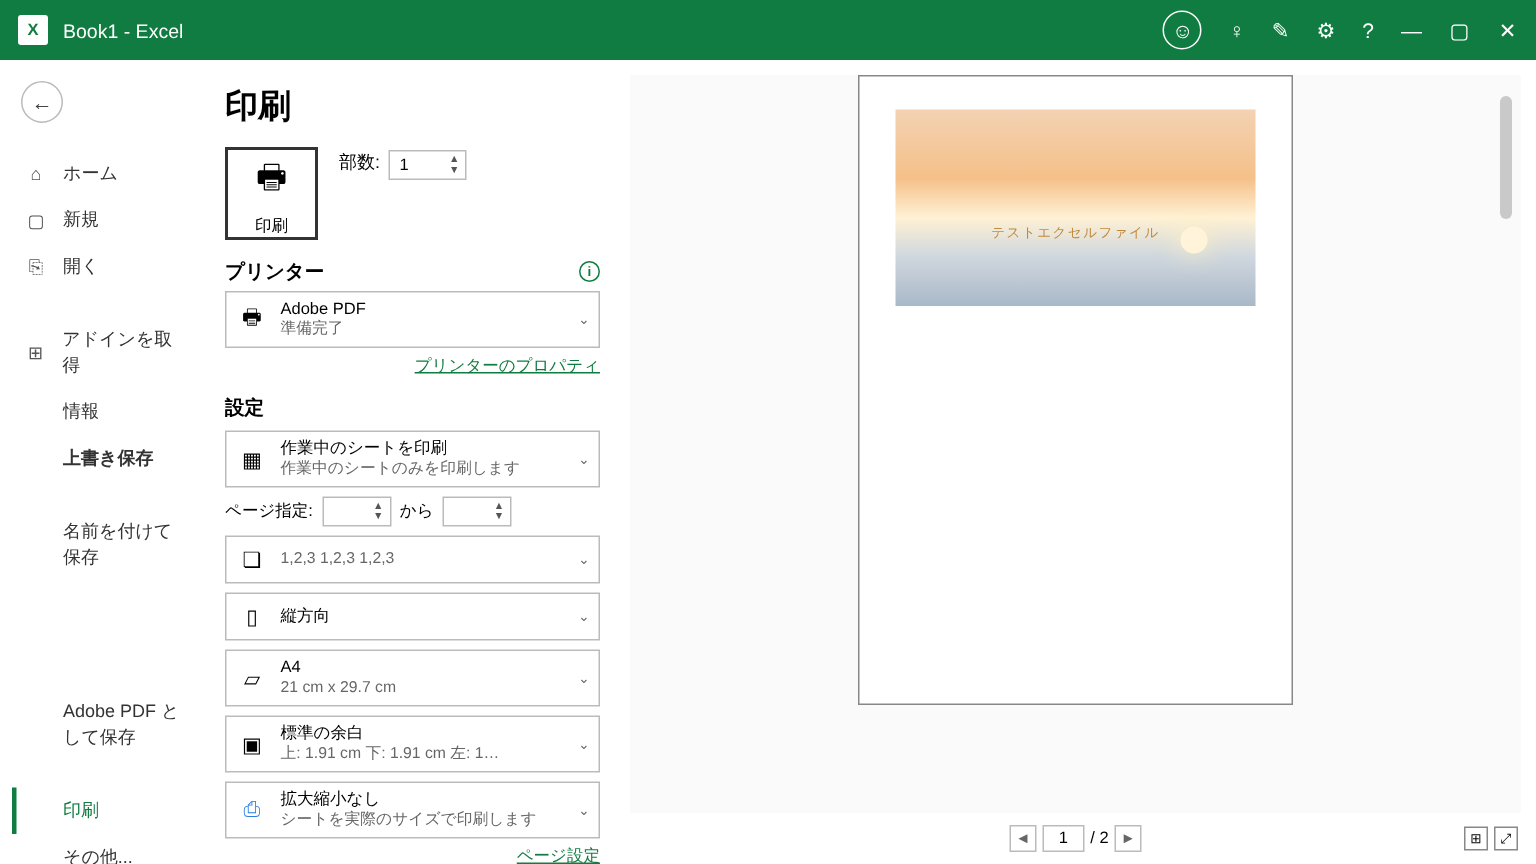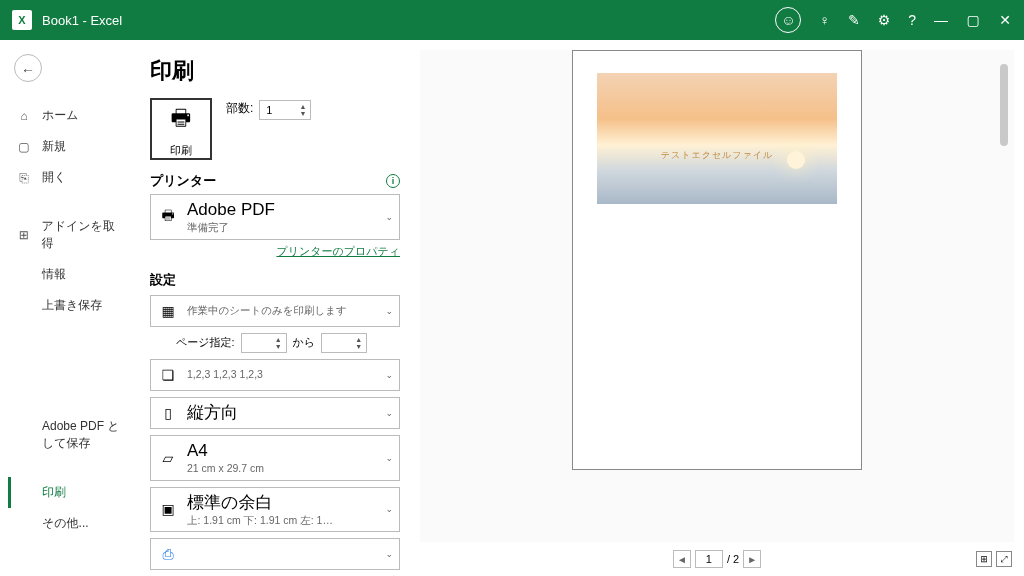--- a/index.html
+++ b/index.html
@@ -32,28 +32,28 @@
 .copies-ctrl { display: flex; gap: 6px; margin-top: 2px; }
 .num-input { width: 52px; height: 20px; border: 1px solid #bbb; display: flex; align-items: center; justify-content: space-between; padding: 0 4px 0 6px; font-size: 11px; }
 .num-input .sp { display:flex; flex-direction:column; font-size:7px; line-height:7px; color:#555; }
 
 .section-title { font-size: 13px; font-weight: 600; margin: 12px 0 4px; display:flex; justify-content:space-between; align-items:center; }
 .info-dot { width:14px; height:14px; border:1px solid #107c41; border-radius:50%; color:#107c41; font-size:9px; display:flex; align-items:center; justify-content:center; }
 
 .dropdown { border: 1px solid #bbb; padding: 4px 6px; font-size: 11px; display:flex; align-items:center; gap:8px; position:relative; }
 .dropdown .dd-icon { width:22px; height:22px; display:flex; align-items:center; justify-content:center; font-size:14px; }
 .dropdown .dd-text { flex:1; line-height:1.3; }
-.dropdown .dd-title { font-size:17px; }
+.dropdown .dd-title { font-size:11px; }
 .dropdown .dd-sub { font-size:10.5px; color:#666; }
 .dropdown .chev { position:absolute; right:6px; top:50%; transform:translateY(-50%); font-size:9px; color:#666; }
 
 .link { color:#107c41; text-decoration:underline; font-size:11px; text-align:right; display:block; margin-top:4px; }
 
 .page-range { display:flex; align-items:center; gap:6px; margin-top:6px; font-size:11px; }
-.page-range .lbl { flex:none;margin-left:26px; }
+.page-range .lbl { flex:none; }
 
 .settings-stack .dropdown { margin-top:6px; }
 
 .preview-area { flex:1; background:#fff; display:flex; flex-direction:column; }
 .preview-canvas { flex:1; background:#fafafa; margin:10px 10px 0 10px; display:flex; align-items:flex-start; justify-content:center; position:relative; overflow:hidden; }
 .page-preview { width:290px; height:420px; background:white; border:1px solid #888; margin-top:0; display:flex; align-items:flex-start; justify-content:center; padding-top:22px; }
 .img-placeholder { width:240px; height:131px; background: linear-gradient(to bottom, #f3d2b3 0%, #f5c089 35%, #fff1d4 55%, #cfd7de 75%, #a9b8c8 100%); position:relative; display:flex; align-items:center; justify-content:center; }
 .img-placeholder .sun { position:absolute; right:32px; top:78px; width:18px; height:18px; background:#fff4da; border-radius:50%; box-shadow:0 0 18px #fff0bf; }
 .img-placeholder .caption { color:#c08a3e; font-size:9px; margin-top:34px; letter-spacing:1px; }
 .scroll-hint { position:absolute; right:6px; top:14px; width:8px; height:82px; background:#c9c9c9; border-radius:4px; }
@@ -100,24 +100,27 @@
       <span>開く</span>
     </div>
     <div class="nav-spacer"></div>
     <div class="nav-item">
       <span class="nav-icon">⊞</span>
       <span>アドインを取得</span>
     </div>
     <div class="nav-item" style="padding-left:34px;">
       <span>情報</span>
     </div>
+    <div class="nav-item" style="padding-left:34px;font-weight:bold;">
+      <span>上書き保存</span>
+    </div>
+    <div class="nav-spacer"></div>
     <div class="nav-item" style="padding-left:34px;">
-      <span>上書き保存</span>
-    </div>
-    <div class="nav-spacer"></div>
+      <span>名前を付けて保存</span>
+    </div>
     <div class="nav-spacer"></div>
       <div class="nav-spacer"></div>
     <div class="nav-item" style="padding-left:34px;margin-top:36px;">
       <span>Adobe PDF として保存</span>
     </div>
     <div class="nav-spacer"></div>
     <div class="nav-item selected" style="padding-left:31px;">
       <span>印刷</span>
     </div>
     <div class="nav-item" style="padding-left:34px;">
@@ -159,20 +162,21 @@
       <a class="link">プリンターのプロパティ</a>
 
       <div class="section-title">
           <span>設定</span>
         </div>
 
       <div class="settings-stack">
         <div class="dropdown">
           <span class="dd-icon">▦</span>
           <span class="dd-text">
+            <div class="dd-title">作業中のシートを印刷</div>
             <div class="dd-sub">作業中のシートのみを印刷します</div>
           </span>
           <span class="chev">⌄</span>
         </div>
 
         <div class="page-range">
           <span class="lbl">ページ指定:</span>
           <div class="num-input" style="width:46px;">
               <span></span>
               <span class="sp">▲<br>▼</span>
@@ -213,20 +217,24 @@
           <span class="dd-icon">▣</span>
           <span class="dd-text">
             <div class="dd-title">標準の余白</div>
             <div class="dd-sub">上: 1.91 cm 下: 1.91 cm 左: 1…</div>
           </span>
           <span class="chev">⌄</span>
         </div>
 
         <div class="dropdown">
           <span class="dd-icon" style="color:#2a7de1;">⎙</span>
+          <span class="dd-text">
+            <div class="dd-title">拡大縮小なし</div>
+            <div class="dd-sub">シートを実際のサイズで印刷します</div>
+          </span>
           <span class="chev">⌄</span>
         </div>
       </div>
 
       <a class="link">ページ設定</a>
     </div>
 
     <div class="preview-area">
       <div class="preview-canvas">
         <div class="page-preview">

